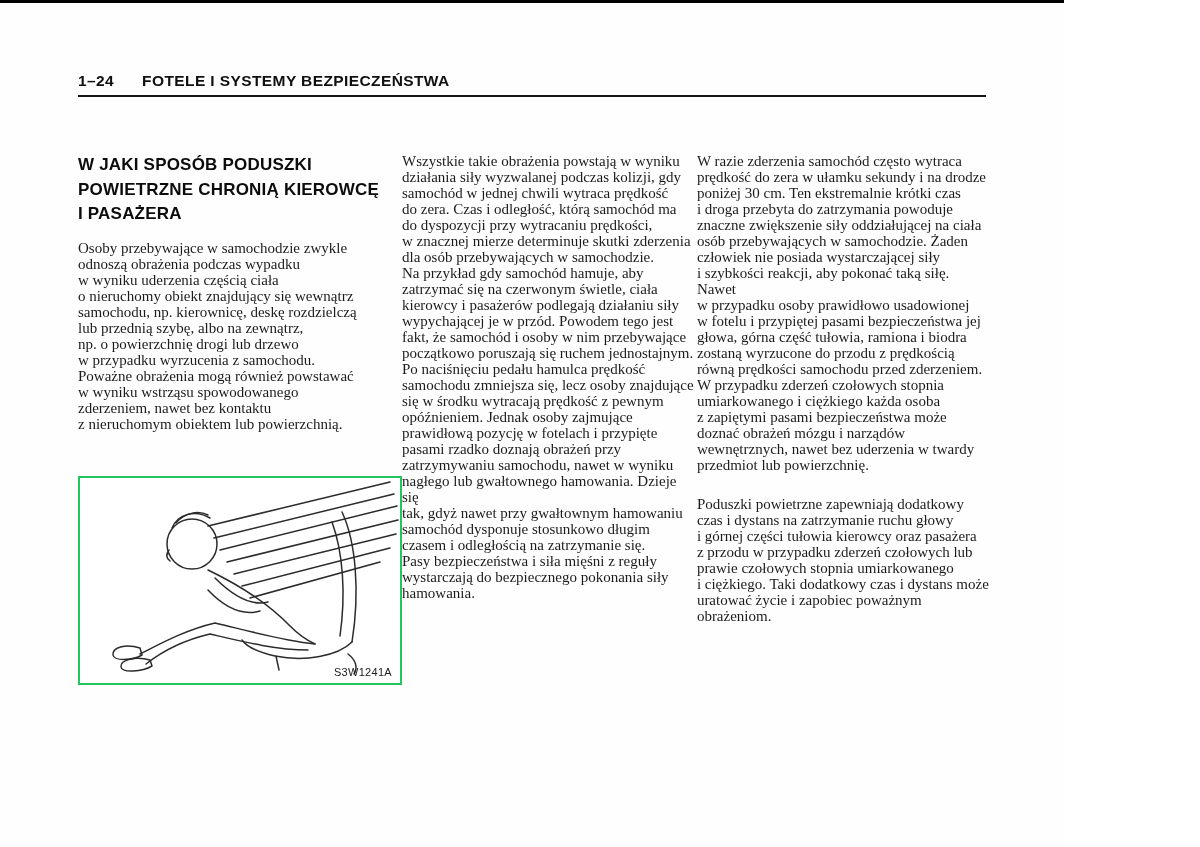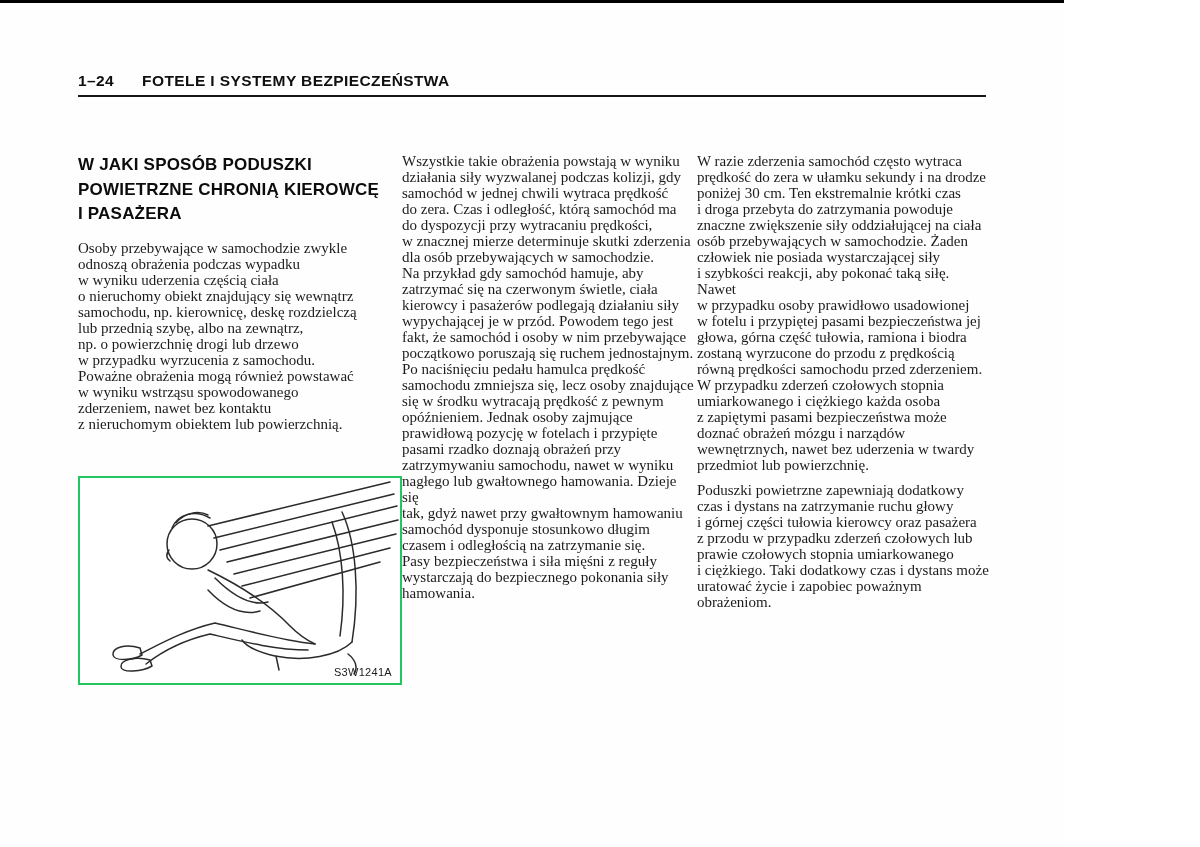--- a/index.html
+++ b/index.html
@@ -42,21 +42,21 @@
     font-family:"Liberation Sans", sans-serif;
     font-size:17px; line-height:24.5px; font-weight:bold;
     letter-spacing:0.2px; color:#0c0c0c;
     margin:0 0 13px 0;
     white-space:pre-line;
   }
   .body-par {
     font-size:15px; line-height:16px;
     margin:0; white-space:pre-line; color:#1b1b1b;
   }
-  .body-par + .body-par { margin-top:9px; }
+  .body-par + .body-par { margin-top:23px; }
   .figure {
     position:relative;
     margin-top:44px;
     width:320px; height:205px;
     border:2px solid #22c55e;
     background:#fff;
     box-sizing:content-box;
   }
   .figure svg { position:absolute; top:0; left:0; width:100%; height:100%; }
   .figure-caption {

